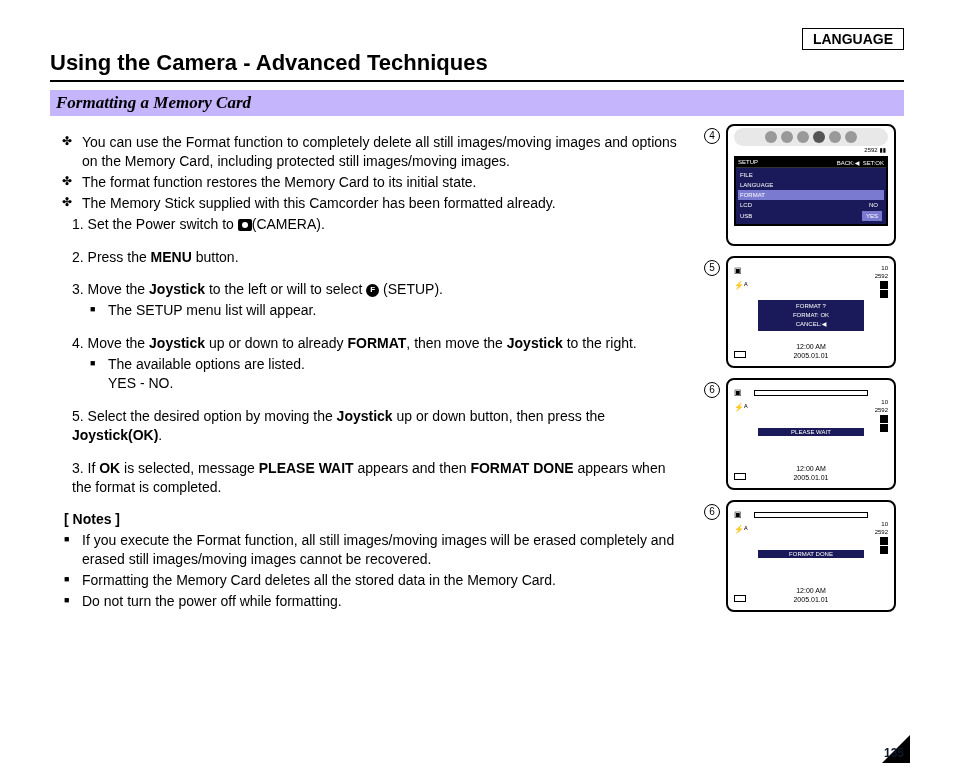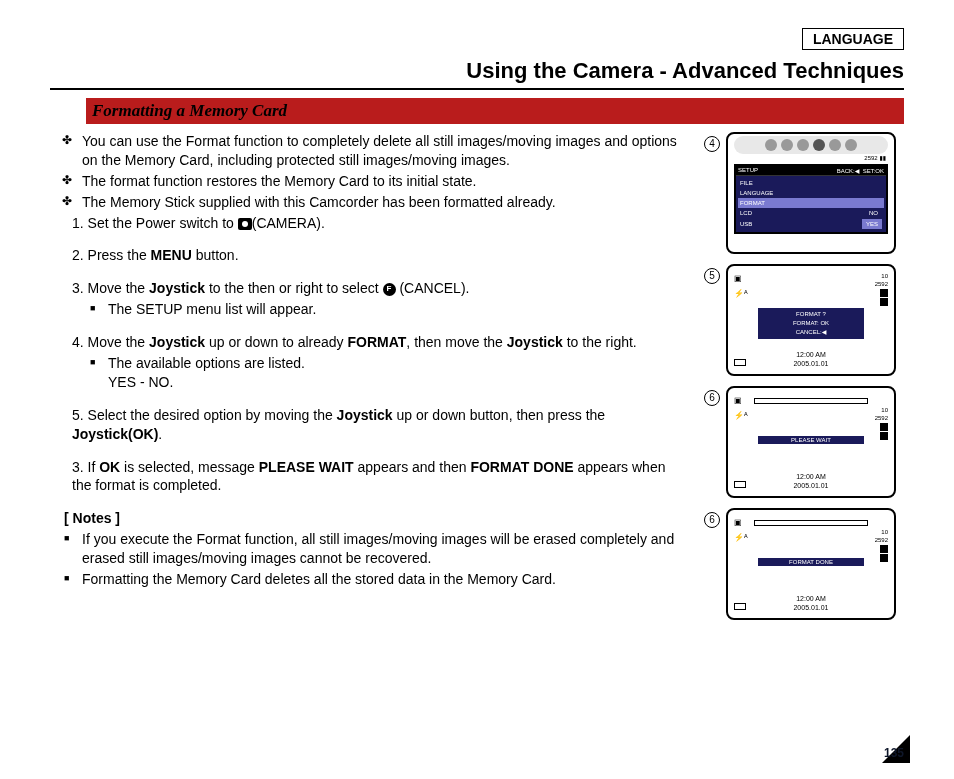--- a/index.html
+++ b/index.html
@@ -1,21 +1,21 @@
 <!DOCTYPE html>
 <html><head>
 <meta charset="utf-8">
 <style>
   * { box-sizing: border-box; margin: 0; padding: 0; }
   body { font-family: Arial, Helvetica, sans-serif; background: #fff; color: #000; }
   .page { width: 954px; height: 779px; position: relative; padding: 28px 50px 20px 50px; }
   .lang-box { position: absolute; top: 28px; right: 50px; border: 1px solid #000; padding: 2px 10px; font-weight: bold; font-size: 14px; }
-  .title { font-size: 22px; font-weight: bold; margin-top: 30px; border-bottom: 2px solid #000; padding-bottom: 4px; width: 100%; text-align: right; }
-  .subtitle-bar { background: #b91c1c; font-weight: bold; font-style: italic; font-family: Georgia, 'Times New Roman', serif; font-size: 17px; padding: 3px 6px; margin-top: 8px; margin-left: 36px; }
-  .content-row { display: flex; gap: 16px; margin-top: 8px; }
+  .title { font-size: 22px; font-weight: bold; margin-top: 22px; border-bottom: 2px solid #000; padding-bottom: 4px; width: 100%; }
+  .subtitle-bar { background: #c4b5fd; font-weight: bold; font-style: italic; font-family: Georgia, 'Times New Roman', serif; font-size: 17px; padding: 3px 6px; margin-top: 8px; }
+  .content-row { display: flex; gap: 16px; margin-top: 8px; align-items: center; }
   .left-col { flex: 1; font-size: 14px; line-height: 1.35; }
   .right-col { width: 200px; }
   .bullets { list-style: none; padding-left: 18px; }
   .bullets li { position: relative; padding-left: 14px; margin-bottom: 2px; }
   .bullets li::before { content: "✤"; position: absolute; left: -6px; top: 0; font-size: 12px; }
   .steps { list-style: none; padding-left: 18px; margin-top: 0; }
   .steps > li { margin-bottom: 14px; padding-left: 4px; }
   .sub { list-style: none; padding-left: 22px; margin-top: 2px; }
   .sub li { position: relative; padding-left: 14px; }
   .sub li::before { content: "■"; position: absolute; left: -4px; top: 2px; font-size: 9px; }
@@ -72,21 +72,21 @@
       </ul>
 
       <ol class="steps">
         <li>
           <span>1.  Set the Power switch to </span><span class="cam-icon"></span><span>(CAMERA).</span>
         </li>
         <li>
           <span>2.  Press the </span><b>MENU</b><span> button.</span>
         </li>
         <li>
-          <span>3.  Move the </span><b>Joystick</b><span> to the then or right to select  </span><span class="setup-icon"></span><span> (CANCEL).</span>
+          <span>3.  Move the </span><b>Joystick</b><span> to the left or will to select  </span><span class="setup-icon"></span><span> (SETUP).</span>
           <ul class="sub">
               <li>The SETUP menu list will appear.</li>
             </ul>
         </li>
         <li>
           <span>4.  Move the </span><b>Joystick</b><span> up or down to already </span><b>FORMAT</b><span>, then move the </span><b>Joystick</b><span> to the right.</span>
           <ul class="sub">
             <li><span>The available options are listed.</span><br><span style="padding-left:0">YES - NO.</span></li>
           </ul>
         </li>
@@ -95,20 +95,21 @@
         </li>
         <li>
           <span>3.  If </span><b>OK</b><span> is selected, message </span><b>PLEASE WAIT</b><span> appears and then </span><b>FORMAT DONE</b><span> appears when the format is completed.</span>
         </li>
       </ol>
 
       <div class="notes-h">[ Notes ]</div>
       <ul class="notes">
         <li>If you execute the Format function, all still images/moving images will be erased completely and erased still images/moving images cannot be recovered.</li>
         <li>Formatting the Memory Card deletes all the stored data in the Memory Card.</li>
+        <li>Do not turn the power off while formatting.</li>
       </ul>
     </div>
 
     <div class="right-col">
 
       <div class="fig">
         <div class="badge">4</div>
         <div class="screen s4">
           <div class="iconrow">
               <span></span>

